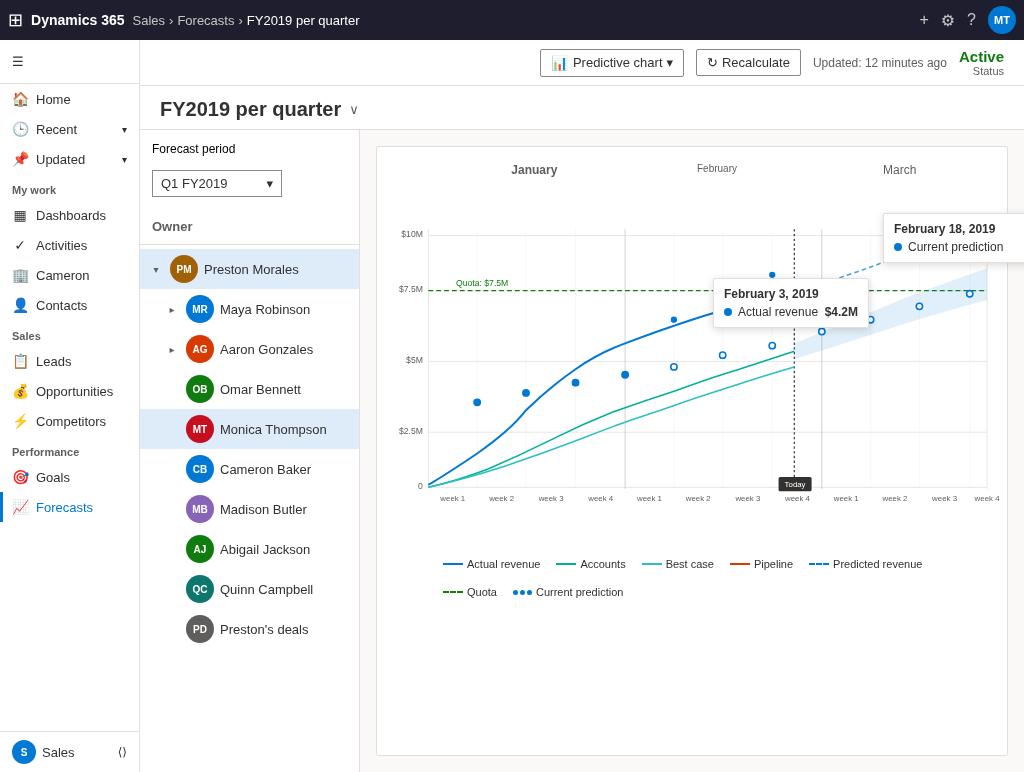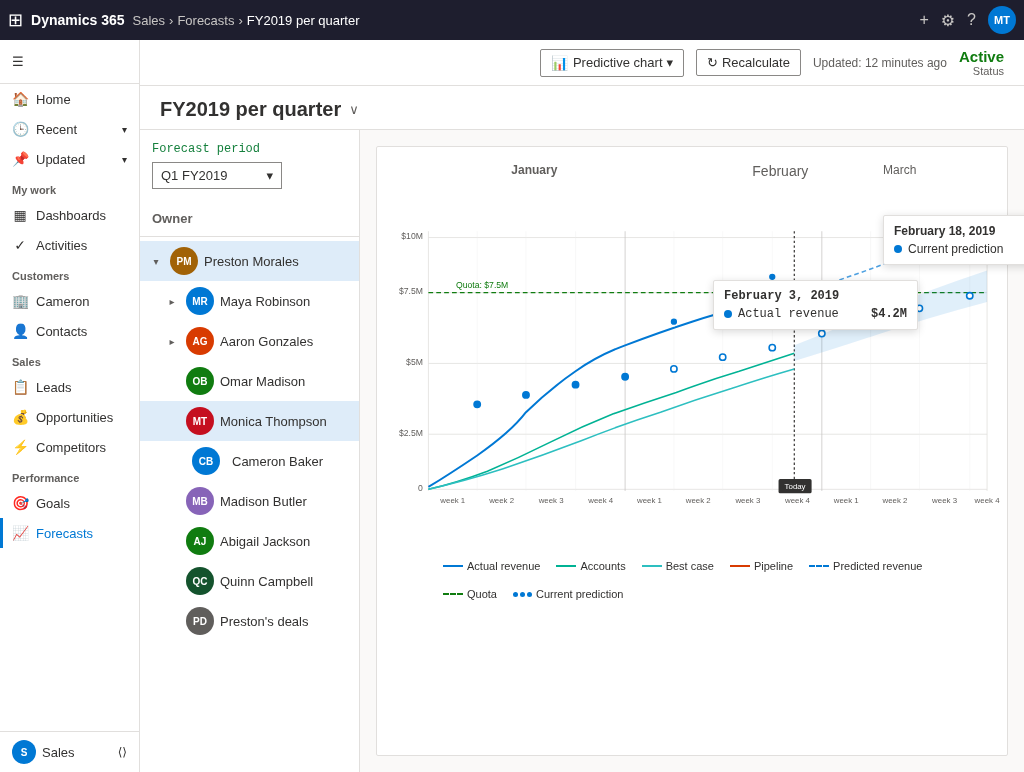--- a/index.html
+++ b/index.html
@@ -77,21 +77,21 @@
     
     .owner-panel {
       width: 220px;
       background: #fff;
       border-right: 1px solid #e1dfdd;
       overflow-y: auto;
       flex-shrink: 0;
     }
     .owner-panel-header { padding: 10px 12px; font-size: 13px; font-weight: 600; color: #605e5c; border-bottom: 1px solid #e1dfdd; }
     .forecast-period { padding: 12px; }
-    .forecast-period-label { font-size: 12px; color: #15803d; margin-bottom: 6px; font-family: Liberation Mono, monospace; }
+    .forecast-period-label { font-size: 12px; color: #000000; margin-bottom: 14px; }
     .period-select { display: flex; align-items: center; border: 1px solid #8a8886; padding: 5px 8px; cursor: pointer; gap: 4px; width: 130px; font-size: 13px; background: #fff; }
     .period-select-chevron { margin-left: auto; }
 
     .owner-list { padding: 4px 0; }
     .owner-row { display: flex; align-items: center; gap: 6px; padding: 6px 8px; cursor: pointer; font-size: 13px; }
     .owner-row.selected { background: #deecf9; }
     .owner-row.highlighted { background: #deecf9; }
     .owner-avatar { width: 28px; height: 28px; border-radius: 50%; background: #0078d4; flex-shrink: 0; display: flex; align-items: center; justify-content: center; color: white; font-size: 10px; font-weight: 600; overflow: hidden; }
     .owner-expand { width: 16px; display: flex; align-items: center; justify-content: center; color: #605e5c; font-size: 10px; }
     .owner-indent { width: 16px; flex-shrink: 0; }
@@ -169,21 +169,20 @@
       <div class="sidebar-section-label">My work</div>
       <div class="sidebar-item">
         <span class="sidebar-item-icon">▦</span>
         <span>Dashboards</span>
       </div>
       <div class="sidebar-item">
         <span class="sidebar-item-icon">✓</span>
         <span>Activities</span>
       </div>
 
-      <div class="sidebar-section-label">Customers</div>
       <div class="sidebar-item">
         <span class="sidebar-item-icon">🏢</span>
         <span>Cameron</span>
       </div>
       <div class="sidebar-item">
         <span class="sidebar-item-icon">👤</span>
         <span>Contacts</span>
       </div>
 
       <div class="sidebar-section-label">Sales</div>
@@ -272,68 +271,68 @@
 
           <div class="owner-row" style="padding-left:24px;">
             <span class="owner-expand">▸</span>
             <div class="owner-avatar" style="background:#d83b01;">AG</div>
             <span>Aaron Gonzales</span>
           </div>
 
           <div class="owner-row" style="padding-left:24px;">
             <div class="owner-indent"></div>
             <div class="owner-avatar" style="background:#107c10;">OB</div>
-            <span>Omar Madison</span>
+            <span>Omar Bennett</span>
           </div>
 
           <div class="owner-row highlighted" style="padding-left:24px;">
             <div class="owner-indent"></div>
             <div class="owner-avatar" style="background:#c50f1f;">MT</div>
             <span>Monica Thompson</span>
           </div>
 
-          <div class="owner-row" style="padding-left:24px;gap:12px;">
+          <div class="owner-row" style="padding-left:24px;">
             <div class="owner-indent"></div>
             <div class="owner-avatar" style="background:#0078d4;">CB</div>
             <span>Cameron Baker</span>
           </div>
 
           <div class="owner-row" style="padding-left:24px;">
             <div class="owner-indent"></div>
             <div class="owner-avatar" style="background:#8764b8;">MB</div>
             <span>Madison Butler</span>
           </div>
 
           <div class="owner-row" style="padding-left:24px;">
             <div class="owner-indent"></div>
             <div class="owner-avatar" style="background:#107c10;">AJ</div>
             <span>Abigail Jackson</span>
           </div>
 
           <div class="owner-row" style="padding-left:24px;">
             <div class="owner-indent"></div>
-            <div class="owner-avatar" style="background:#14532d;">QC</div>
+            <div class="owner-avatar" style="background:#0f766e;">QC</div>
             <span>Quinn Campbell</span>
           </div>
 
           <div class="owner-row" style="padding-left:24px;">
             <div class="owner-indent"></div>
             <div class="owner-avatar" style="background:#605e5c;">PD</div>
             <span>Preston's deals</span>
           </div>
 
         </div>
       </div>
 
       <div class="chart-area">
         <div class="chart-container">
 
           <div style="display:flex; padding-left:50px; margin-bottom:6px;">
             <div style="flex:1; text-align:center; font-size:12px; color:#605e5c;font-weight:bold;">January</div>
-            <div style="flex:1; text-align:right; font-size:14px; color:#605e5c;">February</div>
+            <div style="flex:1; text-align:center; font-size:10px; color:#605e5c;">February</div>
             <div style="flex:1; text-align:center; font-size:12px; color:#605e5c;">March</div>
           </div>
 
           <div style="position:relative;">
             <svg width="100%" height="360" viewBox="0 0 760 360" style="overflow:visible;">
 
               <text x="38" y="20" text-anchor="end" font-size="11" fill="#605e5c">$10M</text>
               <text x="38" y="90" text-anchor="end" font-size="11" fill="#605e5c">$7.5M</text>
               <text x="38" y="180" text-anchor="end" font-size="11" fill="#605e5c">$5M</text>
               <text x="38" y="270" text-anchor="end" font-size="11" fill="#605e5c">$2.5M</text>
@@ -414,21 +413,21 @@
             <div class="tooltip-box" style="top:30px; left:490px; width:180px;">
               <div class="tooltip-date">February 18, 2019</div>
               <div class="tooltip-row">
                 <div class="tooltip-dot" style="background:#0078d4;"></div>
                 <span>Current prediction</span>
 
               </div>
             </div>
 
             
-            <div class="tooltip-box" style="top:95px; left:320px; width:205px;font-family:Liberation Mono, monospace;">
+            <div class="tooltip-box" style="top:95px; left:320px; width:156px;">
               <div class="tooltip-date">February 3, 2019</div>
               <div class="tooltip-row">
                 <div class="tooltip-dot" style="background:#0078d4;"></div>
                 <span>Actual revenue</span>
                 <span style="margin-left:auto;font-weight:600;">$4.2M</span>
               </div>
             </div>
 
           </div>
 

